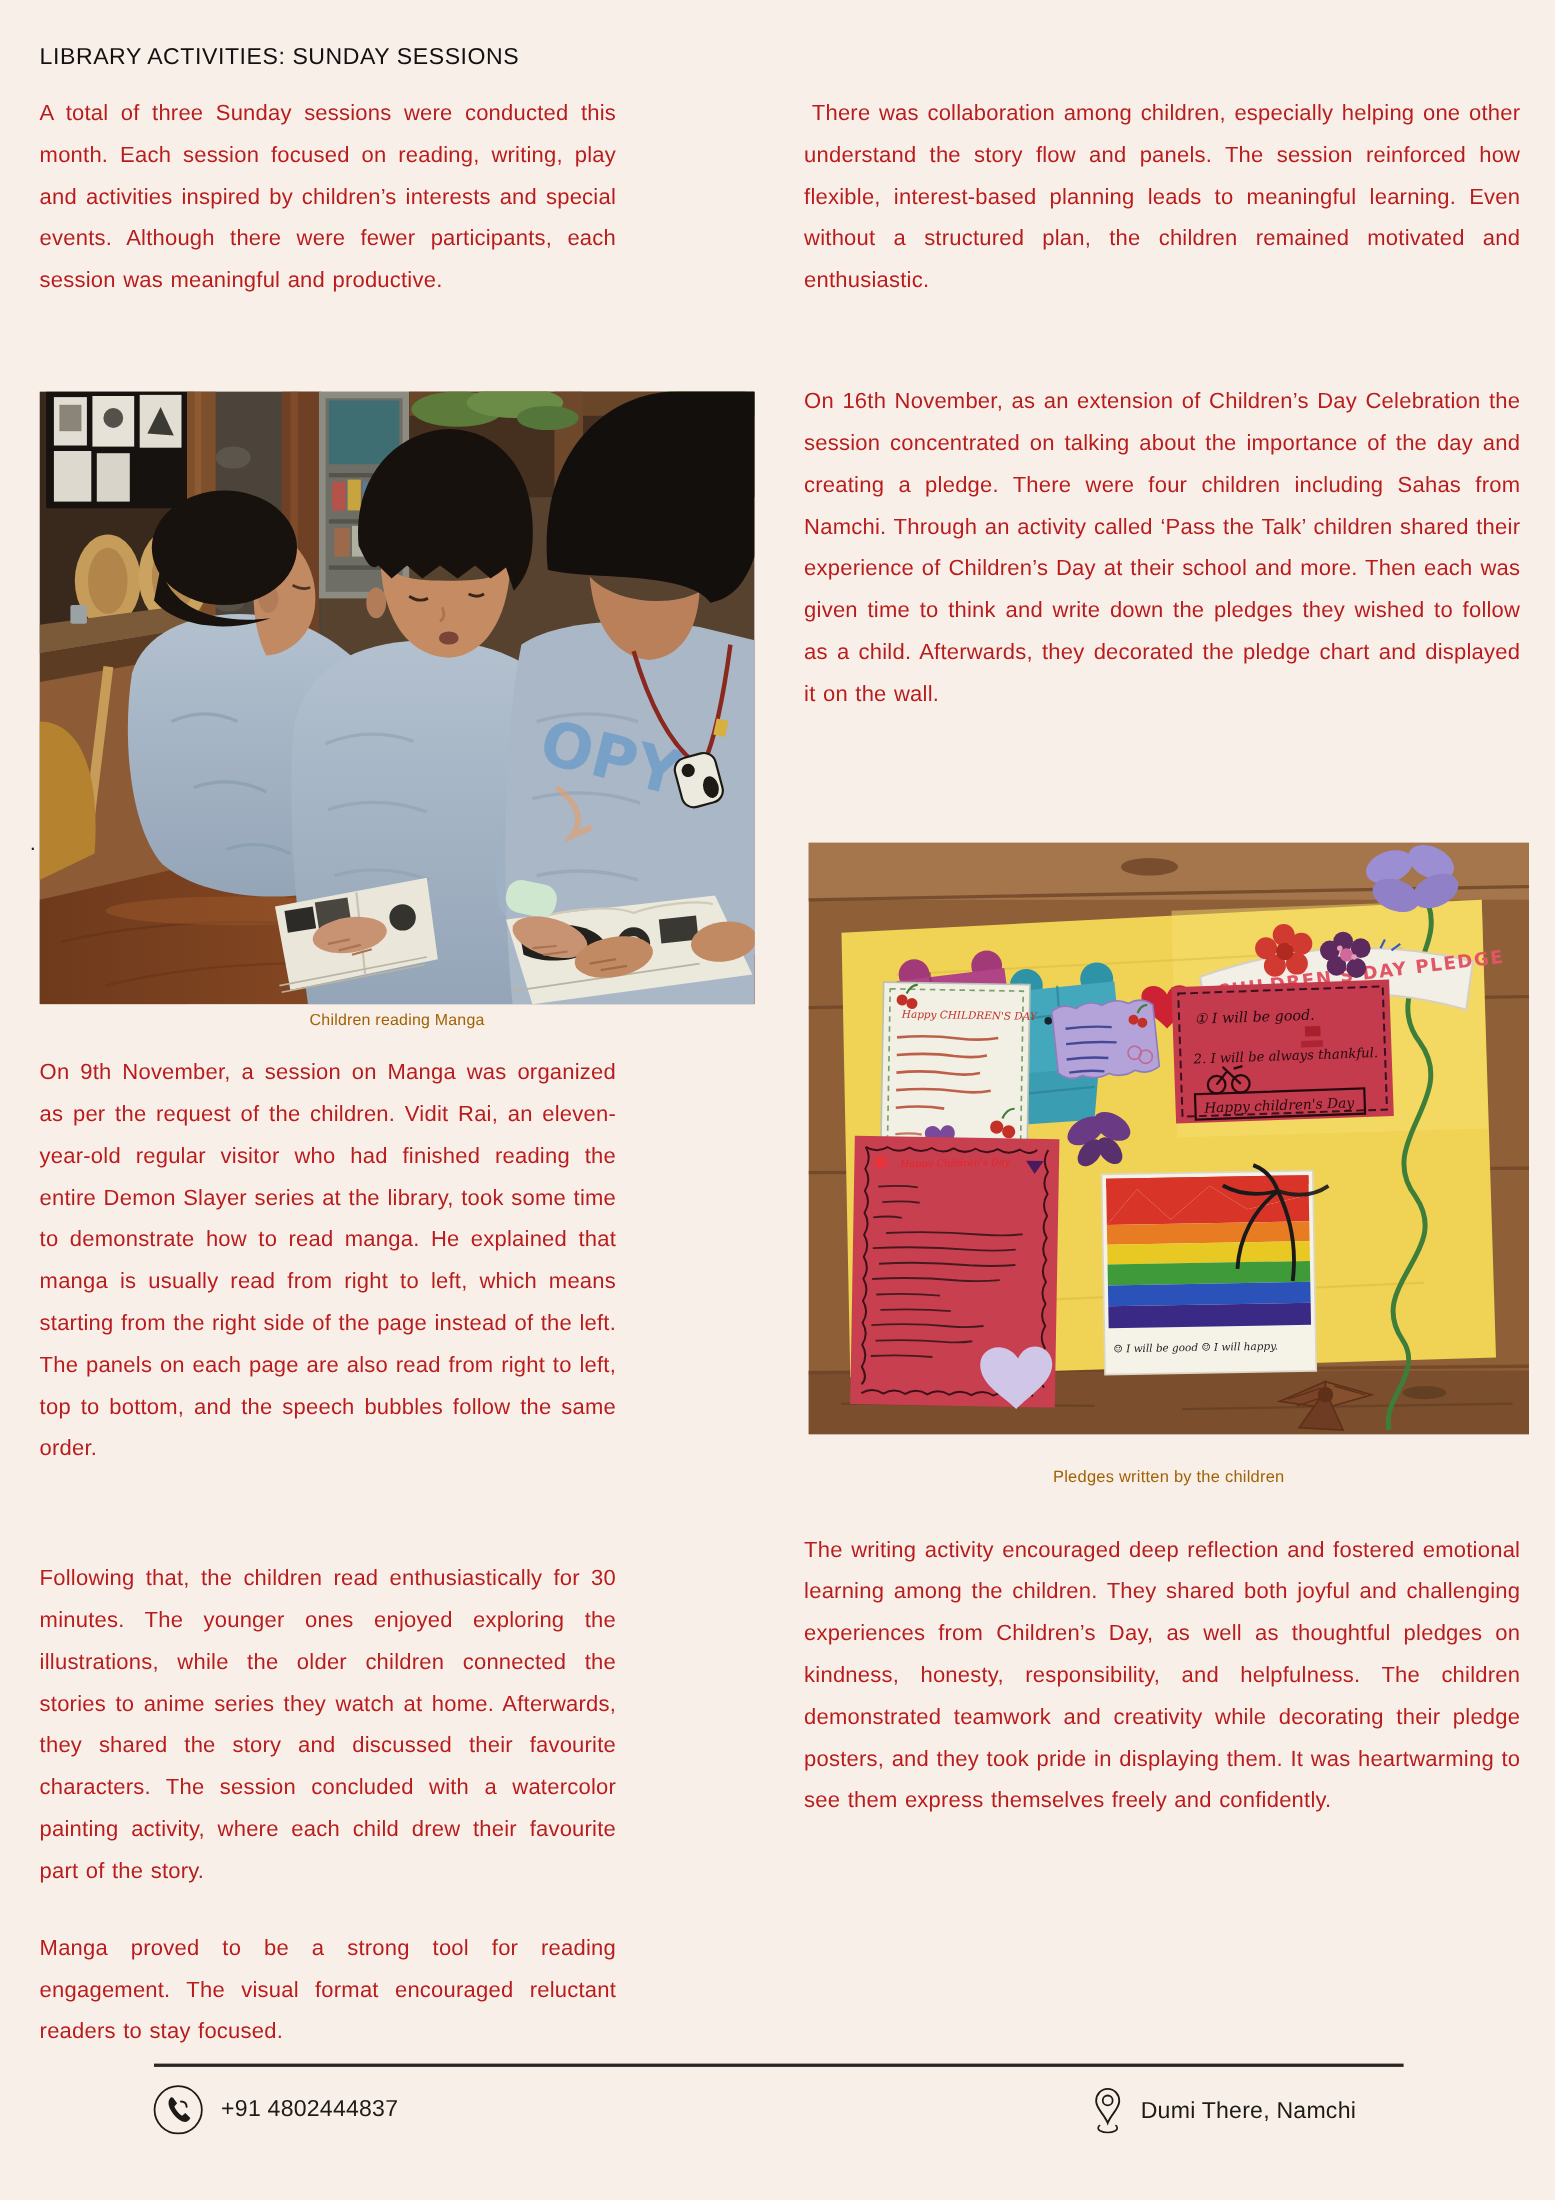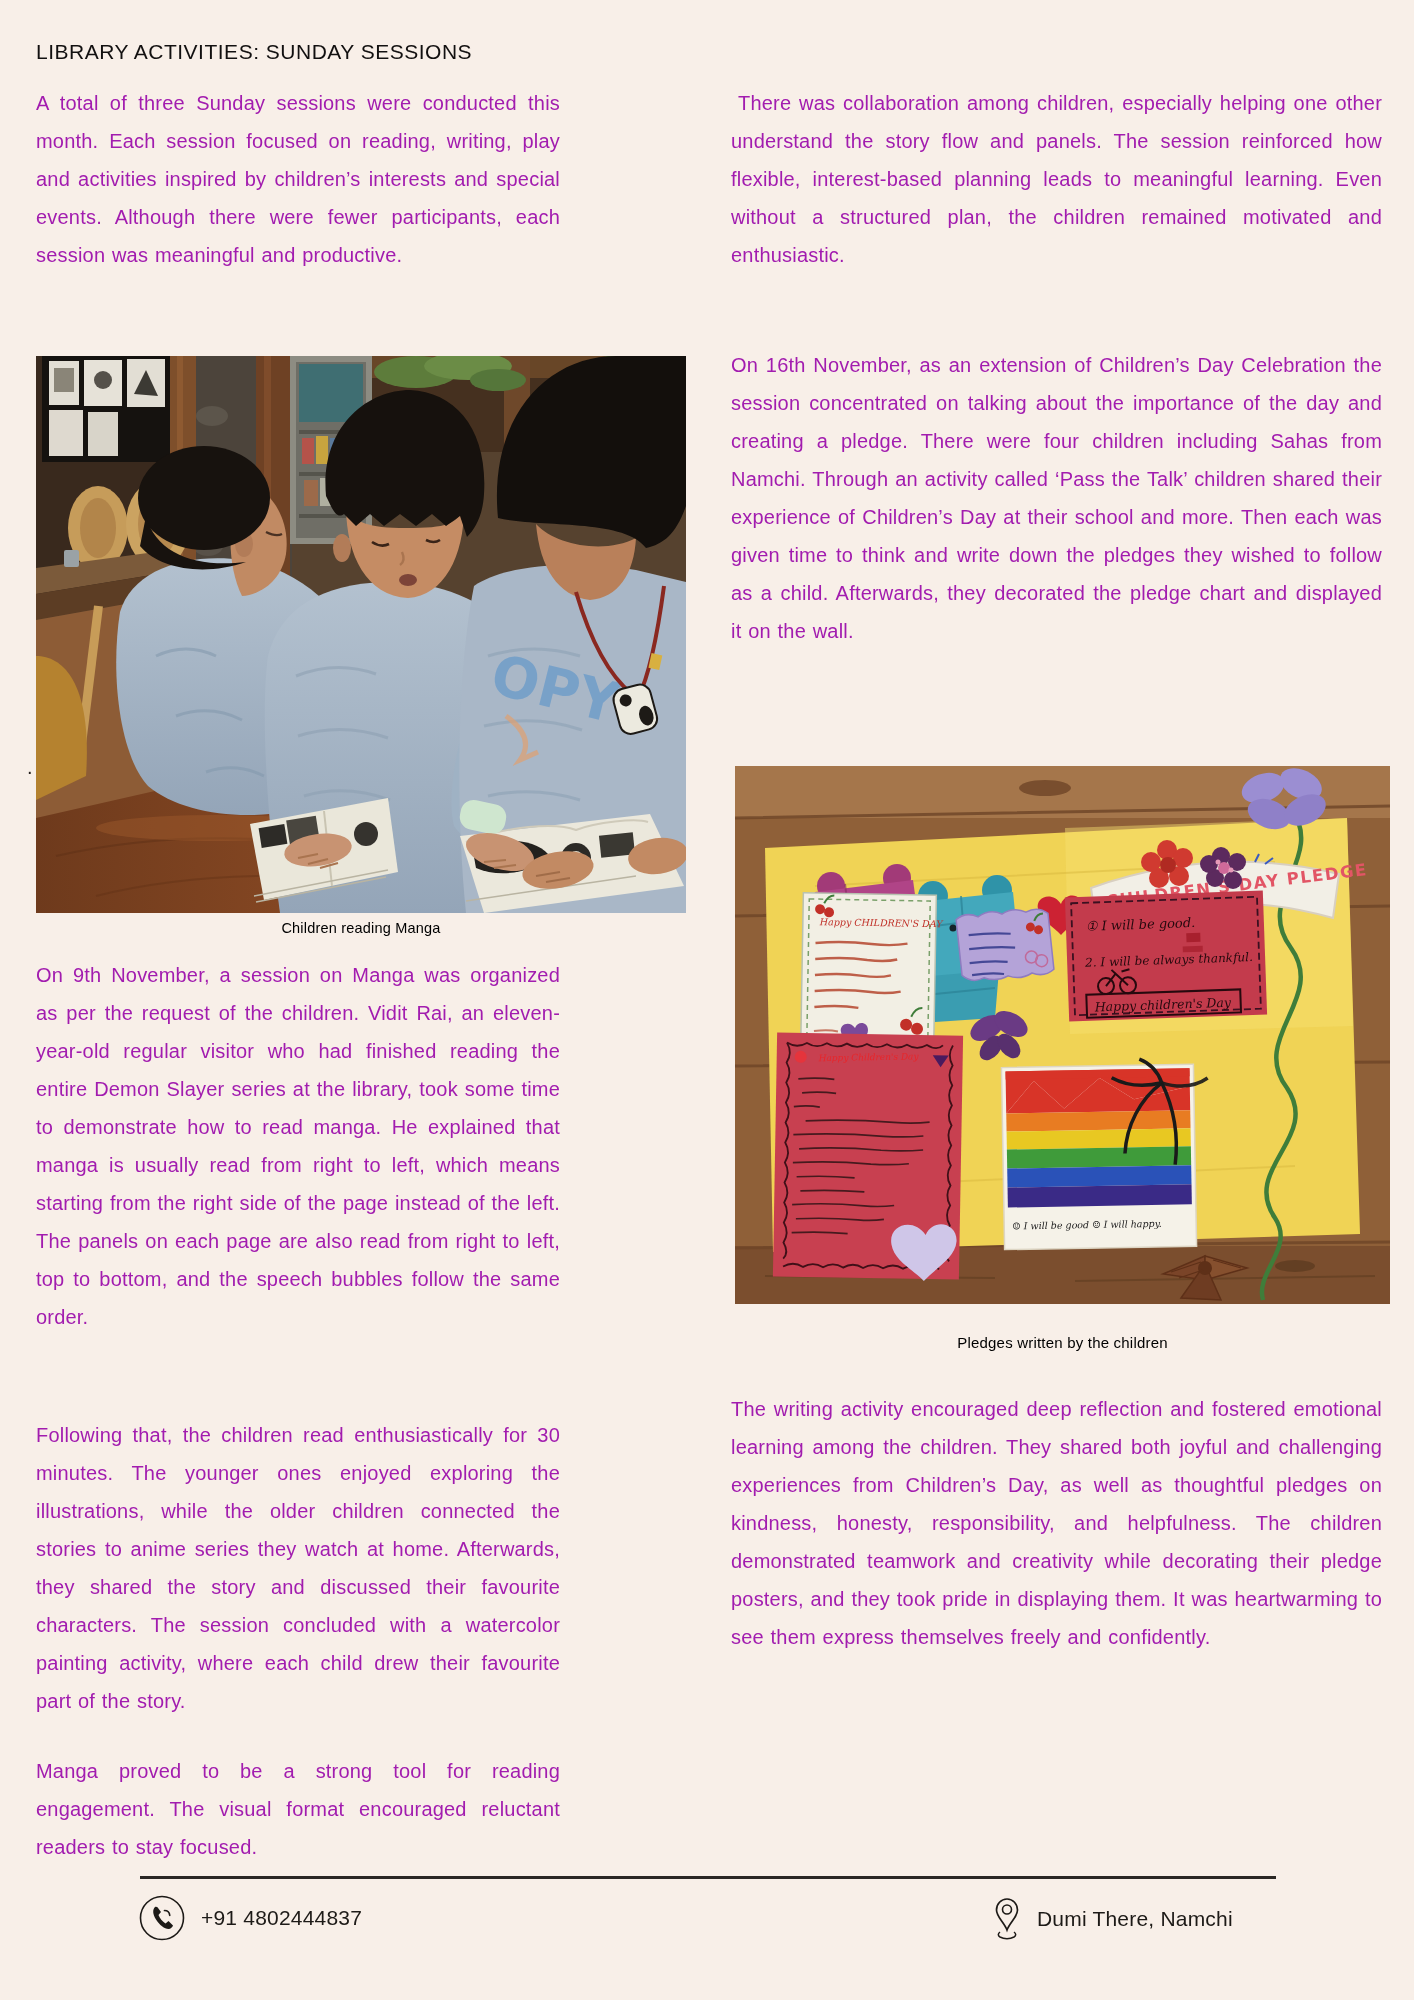--- a/index.html
+++ b/index.html
@@ -11,28 +11,28 @@
     color:#241f1c;
     overflow:hidden;
   }
   .doc-title{
     position:absolute;left:36px;top:40px;width:560px;
     font-size:21px;font-weight:400;letter-spacing:.5px;color:#121010;
   }
   .para{
     position:absolute;left:36px;width:524px;
     font-size:20px;line-height:38px;text-align:justify;
-    letter-spacing:.2px;word-spacing:1px;color:#a21caf;
+    letter-spacing:.2px;word-spacing:1px;color:#b91c1c;
   }
   .para.right{left:731px;width:651px;}
   .para.indent{text-indent:7px;}
   .photo{position:absolute;display:block;}
   .caption{
     position:absolute;text-align:center;
-    font-size:14.5px;color:#000000;letter-spacing:.2px;
+    font-size:14.5px;color:#a16207;letter-spacing:.2px;
   }
   .stray{position:absolute;left:27px;top:756px;font-size:20px;color:#241f1c;}
   .footer-line{position:absolute;left:140px;top:1876px;width:1136px;height:2.5px;background:#2b2724;}
   .footer-item{
     position:absolute;display:flex;align-items:center;gap:15px;
     font-size:21px;color:#1d1a17;letter-spacing:.2px;white-space:nowrap;
   }
   .footer-item svg{flex:0 0 auto;}
 </style>
 </head>

